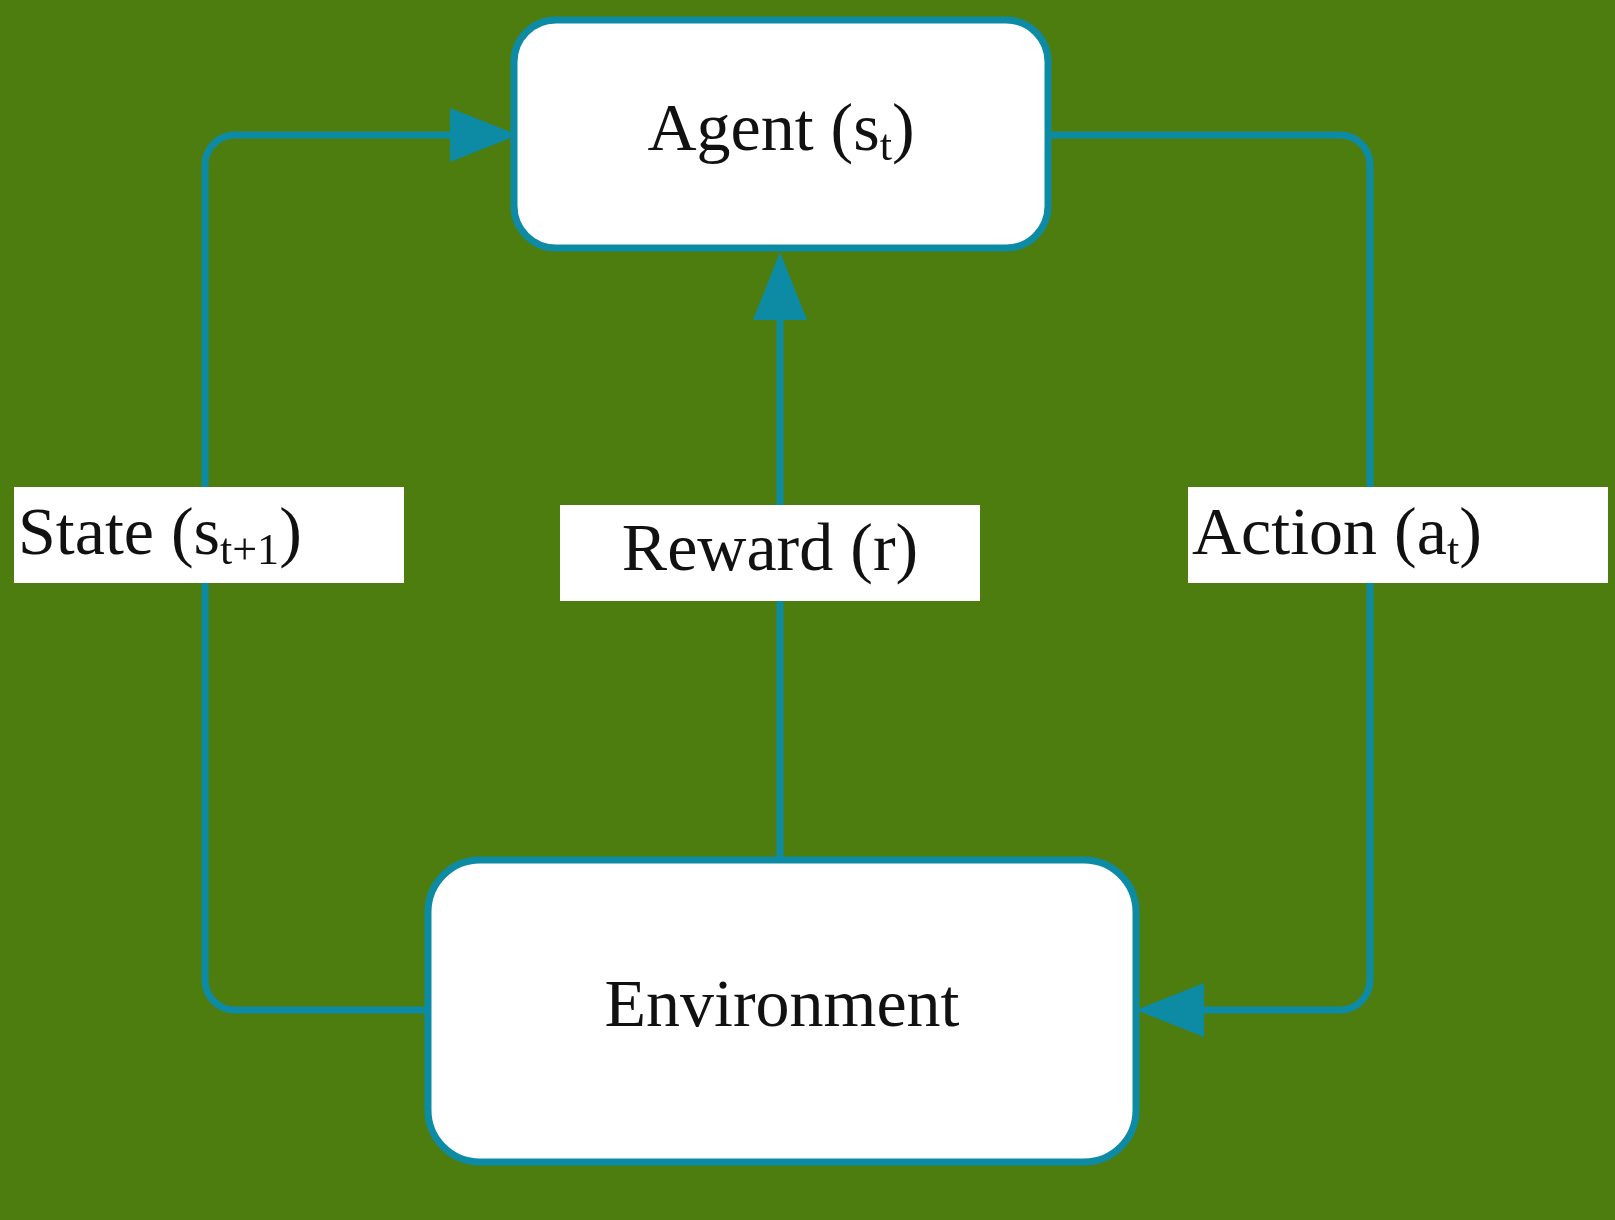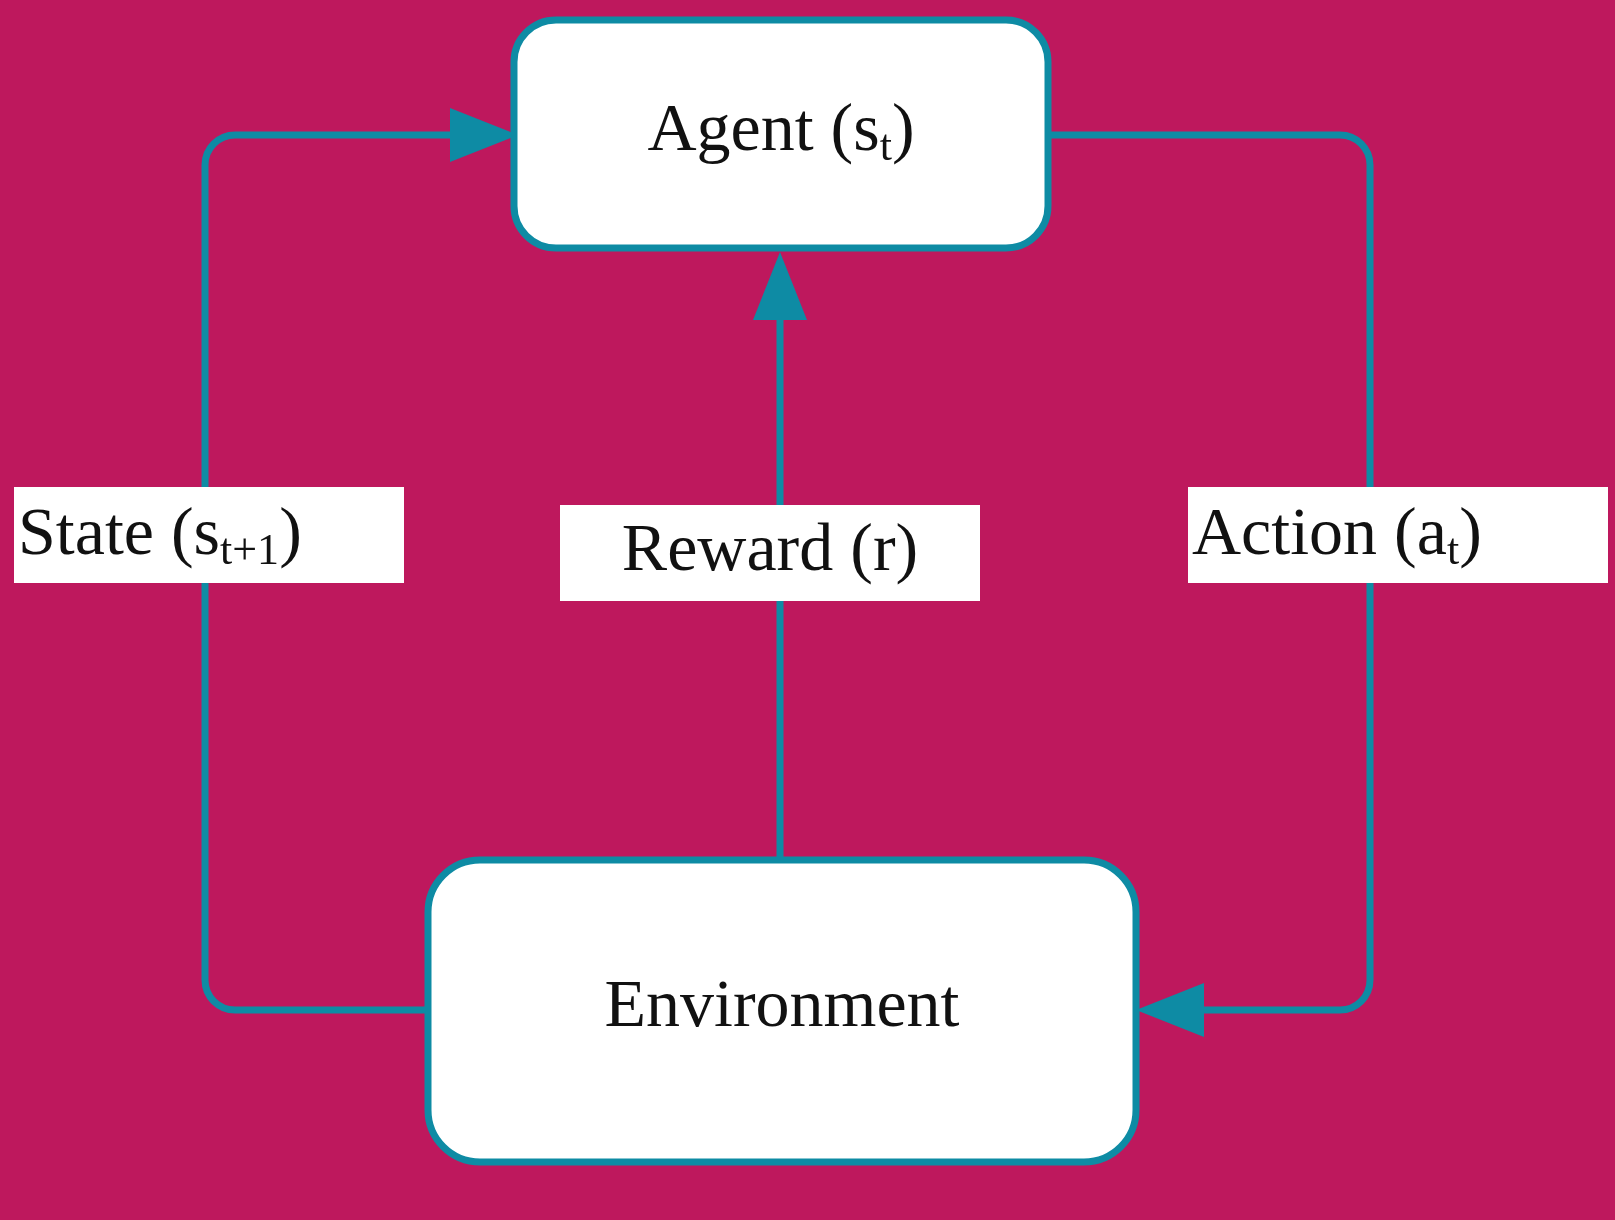--- a/index.html
+++ b/index.html
@@ -8,21 +8,21 @@
     padding: 0;
     background: #ffffff;
   }
   body {
     font-family: "Liberation Serif", "DejaVu Serif", serif;
   }
   #diagram-root {
     position: relative;
     width: 1615px;
     height: 1220px;
-    background: #be185d;
+    background: #4d7c0f;
     overflow: hidden;
   }
   #diagram-svg {
     position: absolute;
     top: 0;
     left: 0;
     width: 1615px;
     height: 1220px;
     display: block;
   }

